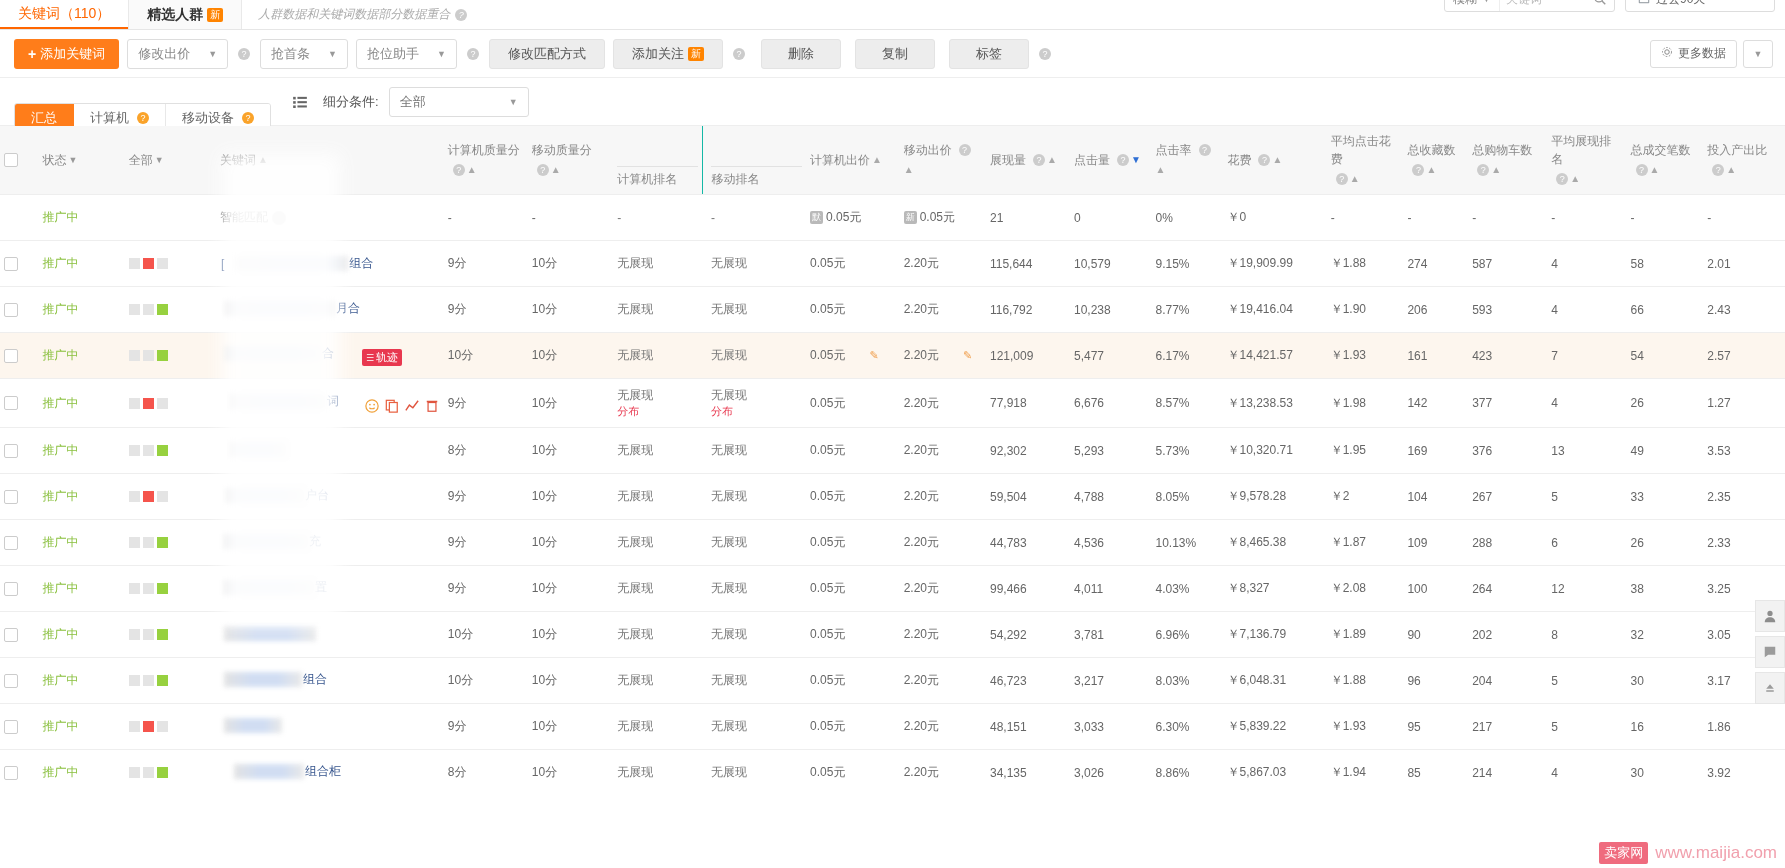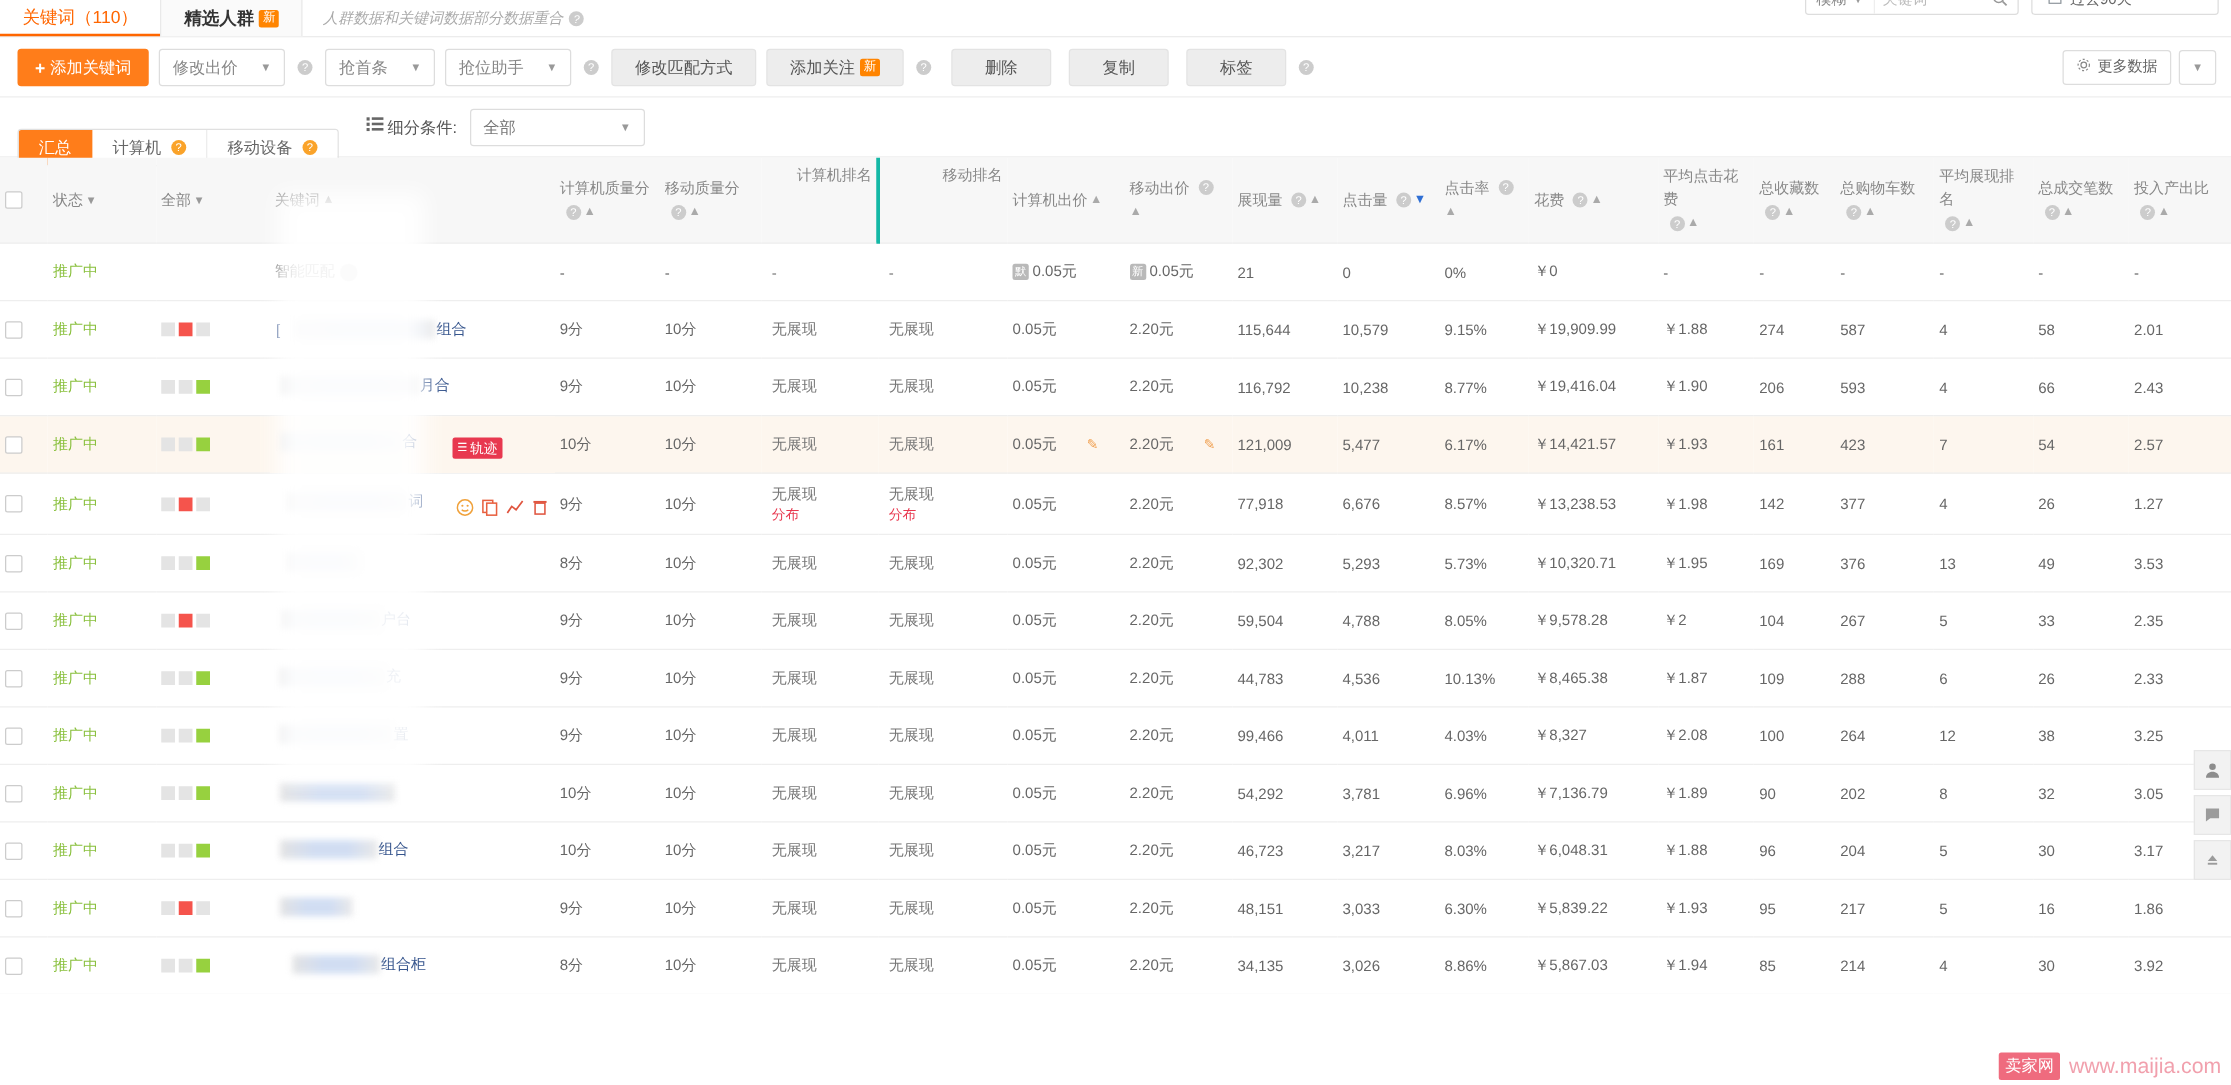--- a/index.html
+++ b/index.html
@@ -152,21 +152,21 @@
     border:1px solid #e0e0e0; border-radius:3px; overflow:hidden;margin-top:32px;
   }
   .seg-item {
     display:flex; align-items:center; gap:3px;
     padding: 0 16px; font-size:13px; color:#666;
     border-right:1px solid #e8e8e8; cursor:pointer; background:#fff;
   }
   .seg-item:last-child { border-right:none; }
   .seg-item.active { background:#ff7d1a; color:#fff; border-right-color:#ff7d1a; }
   .filter-label {
-    display:flex; align-items:flex-start; gap:3px;
+    display:flex; align-items:flex-end; gap:16px;
     margin-left: 22px; color:#555; font-size:13px;
   }
   .list-icon { display:inline-block; color:#666; font-size:13px; letter-spacing:-1px;}
   .filter-select {
     margin-left:10px; height:30px; min-width:140px;
     border:1px solid #ddd; border-radius:3px; background:#fff;
     display:flex; align-items:center; justify-content:space-between;
     padding:0 10px; color:#777; font-size:13px; cursor:pointer;
   }
 
@@ -191,21 +191,21 @@
     padding: 6px 4px;
     height: 52px;
     vertical-align: middle;
     border-bottom:1px solid #eee;
     text-align: left;
   }
   .th-in { display:flex; align-items:center; gap:2px; flex-wrap:wrap; line-height:18px;}
   .sort-up { color:#aaa; font-size:10px; }
   .sort-down-active { color:#2f6fd4; font-size:10px; }
   .rank-group {
-    display:flex; flex-direction:row; height:100%;
+    display:flex; flex-direction:column; height:100%;
     justify-content:flex-end;
   }
   .rank-top-line { border-top:1px solid #e2e2e2; margin-bottom:4px; height:1px;}
 
   table.grid tbody td {
     padding: 8px 4px;
     border-bottom: 1px solid #eee;
     color:#666;
     vertical-align: middle;
     height: 46px;
@@ -480,21 +480,21 @@
               <span class="qmark">?</span>
               <span class="sort-up">▲</span>
             </div>
           </th>
           <th style="padding-left:8px">
             <div class="rank-group">
               <div class="rank-top-line"></div>
               <span>计算机排名</span>
             </div>
           </th>
-          <th style="border-left:3px solid #14b8a6;padding-left:8px">
+          <th style="border-left:1px solid #14b8a6;padding-left:8px">
             <div class="rank-group">
               <div class="rank-top-line"></div>
               <span>移动排名</span>
             </div>
           </th>
           <th>
             <div class="th-in">
               <span>计算机出价</span>
               <span class="sort-up">▲</span>
             </div>

